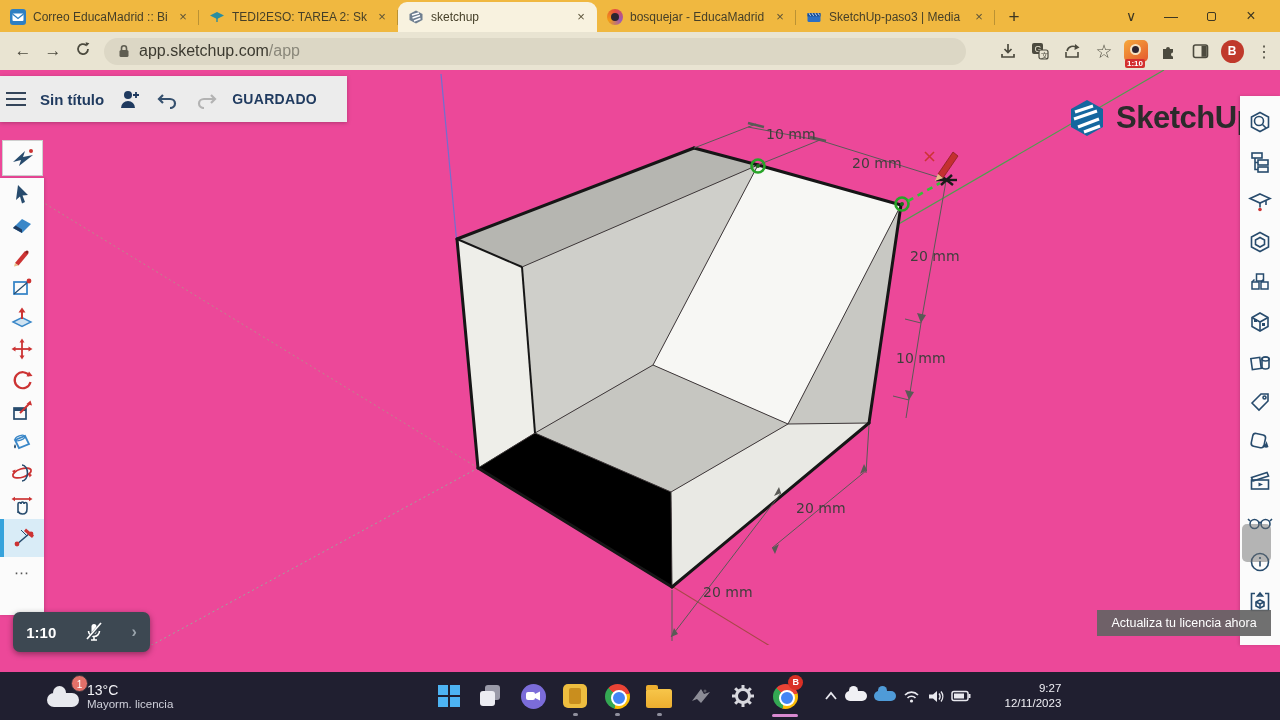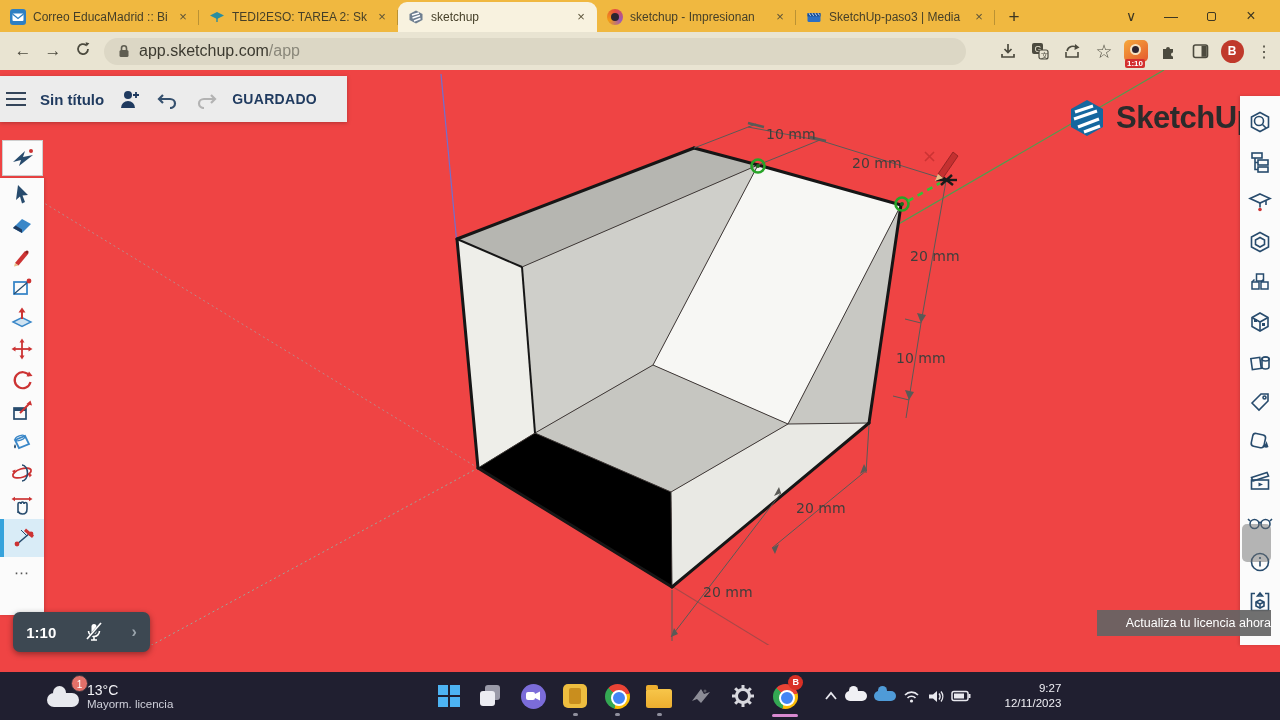--- a/index.html
+++ b/index.html
@@ -1,18 +1,18 @@
 <!DOCTYPE html>
 <html><head>
 <meta charset="utf-8">
 <style>
   *{margin:0;padding:0;box-sizing:border-box}
   html,body{width:1280px;height:720px;overflow:hidden;font-family:"Liberation Sans",sans-serif}
   .abs{position:absolute}
-  #stage{position:relative;width:1280px;height:720px;background:#ef4444}
+  #stage{position:relative;width:1280px;height:720px;background:#ec4899}
 
   
   #tabbar{position:absolute;left:0;top:0;width:1280px;height:32px;background:#f0b840;display:flex;align-items:flex-end}
   .tab{position:relative;height:30px;display:flex;align-items:center;gap:7px;padding:0 8px 0 10px;width:199px;color:#4a4530;font-size:12px}
   .tab .tlabel{flex:1;white-space:nowrap;overflow:hidden;color:#453f28}
   .tab .tclose{width:16px;height:16px;border-radius:8px;text-align:center;line-height:15px;font-size:13px;color:#5a5238}
   .tab.active{background:#f8f2df;border-radius:9px 9px 0 0;color:#333022}
   .tab:not(.active)::after{content:"";position:absolute;right:0;top:8px;height:15px;border-right:1px solid rgba(90,75,30,.35)}
   .favicon{width:16px;height:16px;flex:0 0 16px;border-radius:3px;position:relative}
   #newtab{width:26px;height:26px;margin:0 0 2px 6px;font-size:19px;color:#3d3723;text-align:center;line-height:25px}
@@ -50,21 +50,21 @@
   #rightrail{position:absolute;left:1240px;top:96px;width:40px;height:549px;background:#fbfbfb;box-shadow:-1px 0 3px rgba(0,0,0,.15);display:flex;flex-direction:column;align-items:center;padding-top:6px}
   .rtool{width:40px;height:40px;display:flex;align-items:center;justify-content:center}
   #railthumb{position:absolute;left:1242px;top:524px;width:29px;height:38px;border-radius:5px;background:rgba(110,110,110,.5)}
 
   
   #recorder{position:absolute;left:13px;top:612px;width:137px;height:40px;background:#3d4852;border-radius:7px;box-shadow:0 2px 6px rgba(0,0,0,.4);display:flex;align-items:center;justify-content:space-around;z-index:30}
   #recorder .rtime{color:#fff;font-size:15px;font-weight:bold}
   #recorder .rchev{color:#9aa4ac;font-size:16px;font-weight:bold}
 
   
-  #license{position:absolute;left:1097px;top:610px;width:174px;height:26px;background:rgba(100,100,100,.92);color:#fff;font-size:12.5px;display:flex;align-items:center;justify-content:flex-end;z-index:25}
+  #license{position:absolute;left:1097px;top:610px;width:174px;height:26px;background:rgba(100,100,100,.92);color:#fff;font-size:12.5px;display:flex;align-items:center;justify-content:center;z-index:25}
 
   
   #statusbar{position:absolute;left:0;top:645px;width:1280px;height:27px;background:#eef1f4;border-top:1px solid #d9dde1;display:flex;align-items:center;z-index:20}
   .scirc{width:19px;height:19px;border-radius:50%;border:1.6px solid #5d6b78;margin-left:17px}
   #statushint{margin-left:45px;font-size:14px;color:#2b3440}
   #medidas{position:absolute;left:1028px;top:3px;font-size:14px;color:#3c4650}
   #medinput{position:absolute;left:1092px;top:2px;width:148px;height:21px;border:1px solid #9aa2aa;background:#fff}
   #statusSU{position:absolute;left:1246px;top:0px}
 
   
@@ -130,21 +130,21 @@
             <path d="M4 6 L11 4 M4.5 9 L12 6.5 M6 12 L12.5 9.5" stroke="#fff" stroke-width="1.4"></path>
           </svg>
       </span>
       <span class="tlabel">sketchup</span>
       <span class="tclose">×</span>
     </div>
     <div class="tab">
       <span class="favicon" style="border-radius:50%;background:conic-gradient(#e74c3c,#9b59b6,#f39c12,#e74c3c)">
         <span style="position:absolute;left:4px;top:4px;width:8px;height:8px;border-radius:50%;background:#2c2530"></span>
       </span>
-      <span class="tlabel">sketchup - Impresionan</span>
+      <span class="tlabel">bosquejar - EducaMadrid</span>
       <span class="tclose">×</span>
     </div>
     <div class="tab">
       <span class="favicon">
         <svg width="16" height="16">
             <rect x="1.5" y="4" width="13" height="9" rx="1.5" fill="#2b6fc4"></rect>
             <rect x="1.5" y="4" width="13" height="3.4" fill="#174e94"></rect>
             <path d="M3 4.2 L4.6 6.8 M6 4.2 L7.6 6.8 M9 4.2 L10.6 6.8 M12 4.2 L13.4 6.4" stroke="#cfe0f5" stroke-width="1"></path>
           </svg>
       </span>

